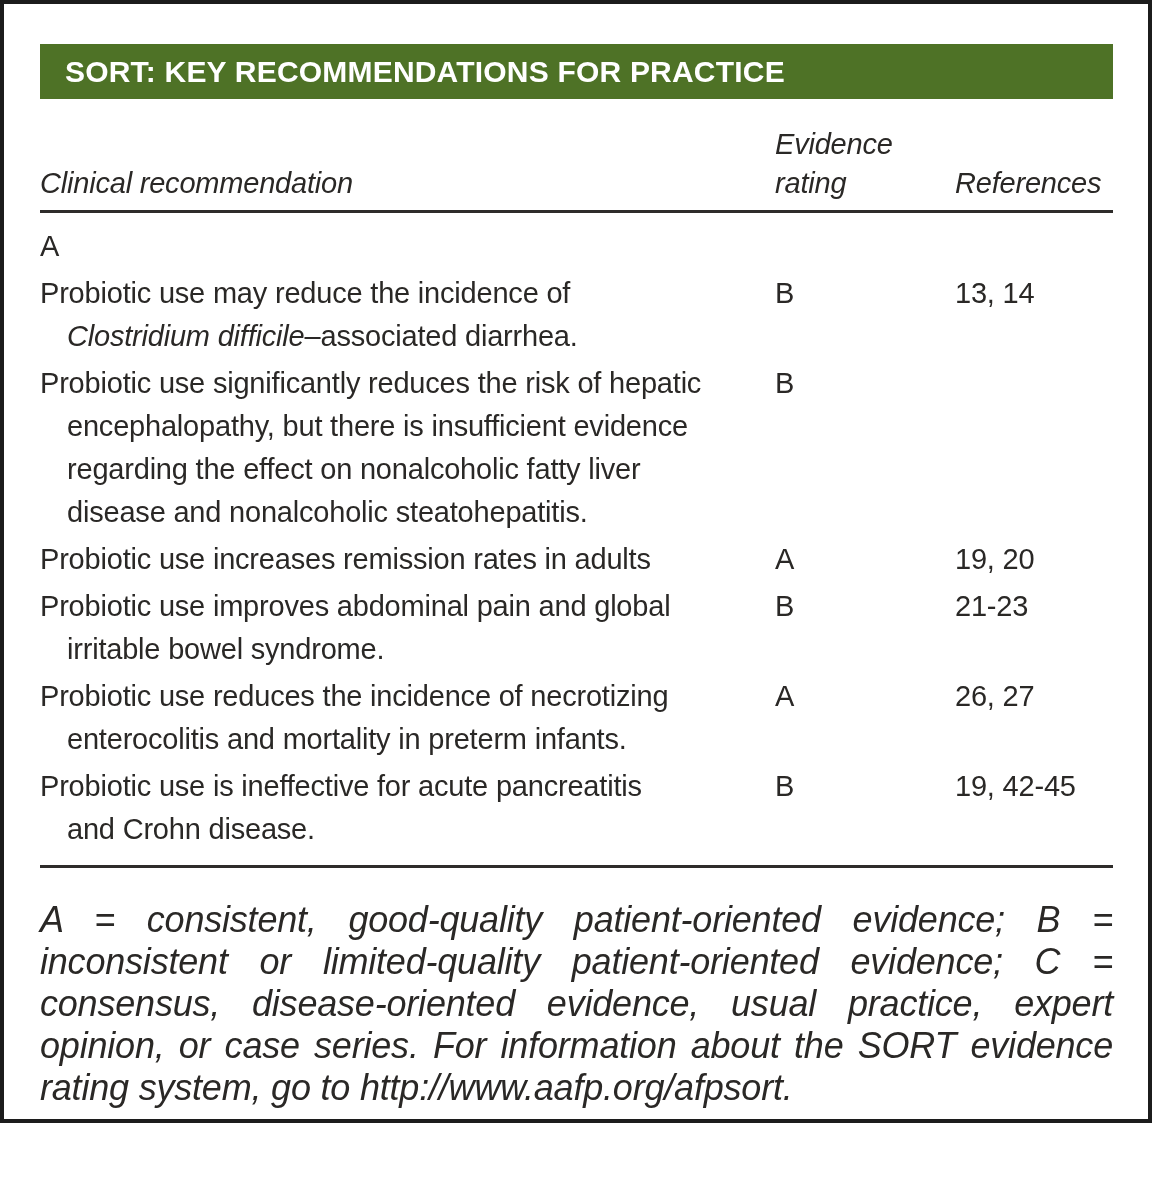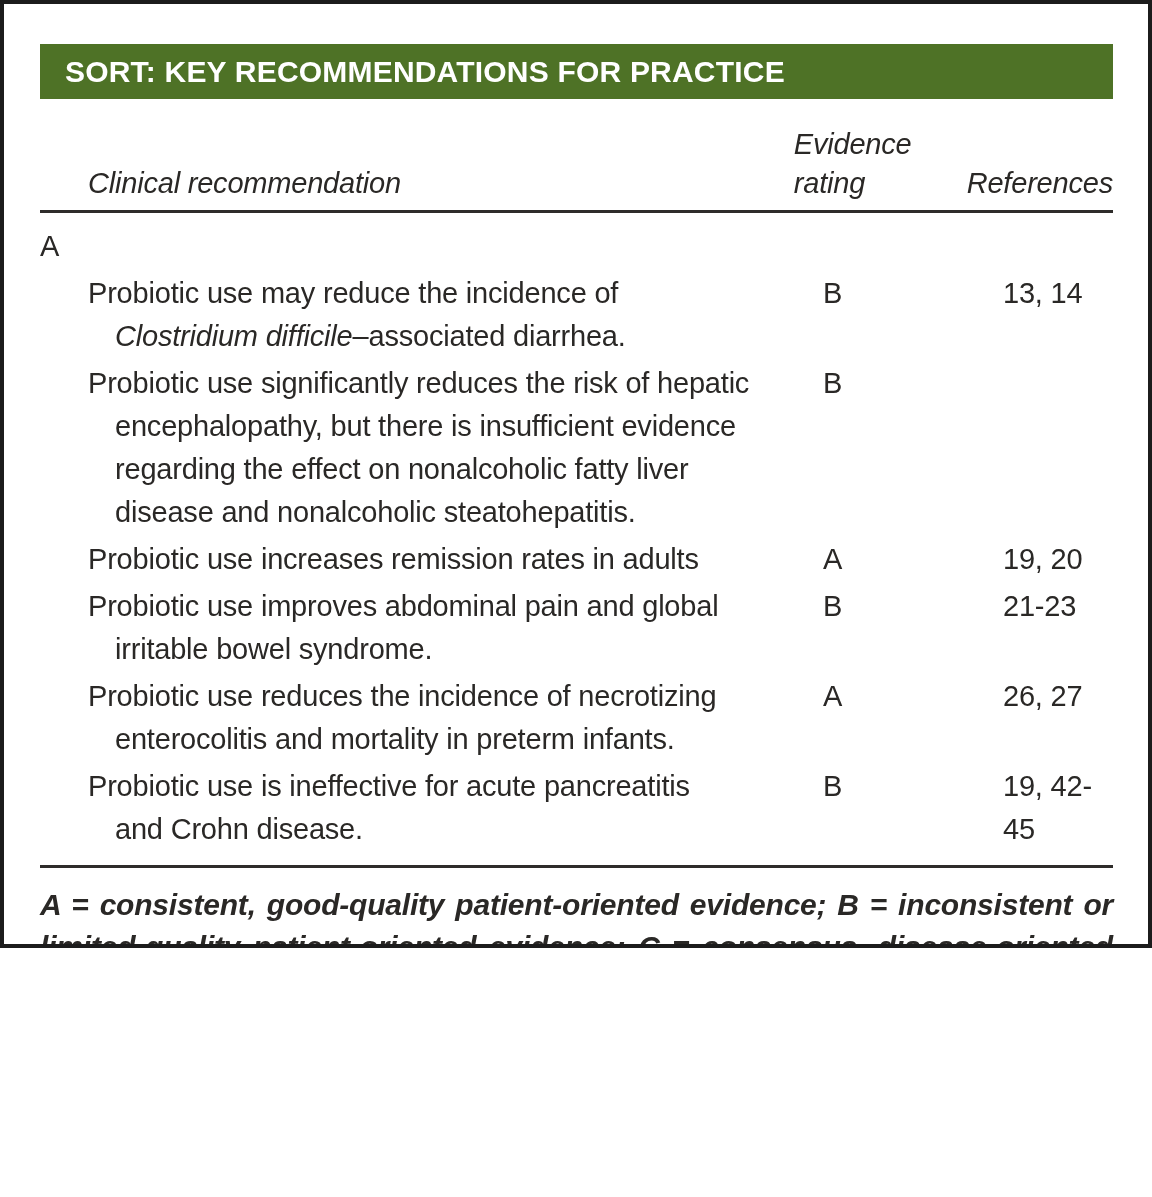--- a/index.html
+++ b/index.html
@@ -1,19 +1,19 @@
 <!DOCTYPE html>
 <html><head>
 <meta charset="utf-8">
 <style>
   html, body { margin: 0; padding: 0; background: #ffffff; }
 
   .page {
     width: 1152px;
-    height: 948px;
+    height: 1123px;
     box-sizing: border-box;
     border: 4px solid #1c1c1c;
     background: #ffffff;
     padding: 40px 35px 0 36px;
     font-family: "Liberation Sans", sans-serif;
     color: #2a2826;
     overflow: hidden;
   }
 
   .title-bar {
@@ -37,46 +37,45 @@
     align-items: flex-end;
     margin-top: 26px;
     padding-bottom: 7px;
     border-bottom: 3px solid #2e2c2a;
     font-style: italic;
     font-size: 29px;
     line-height: 39px;
     letter-spacing: -0.2px;
   }
 
-  .cell.rec    { width: 735px; margin-left: 48px; }
+  .cell.rec    { width: 735px; }
   .cell.rating { width: 180px; }
   .cell.refs   { flex: 1; }
 
   .rows {
     padding-top: 12px;
     padding-bottom: 10px;
     font-size: 29px;
     line-height: 43px;
     letter-spacing: -0.2px;
   }
   .row { display: flex; margin-bottom: 4px; }
   .rec-line { white-space: nowrap; }
   .rec-line.cont { padding-left: 27px; }
   .it { font-style: italic; }
 
   .bottom-rule { border-top: 3px solid #2e2c2a; height: 0; }
 
   .footnote {
-    margin-top: 16px;
+    margin-top: 31px;
     font-style: italic;
-    font-size: 30px;
+    font-size: 36px;
     line-height: 42px;
     text-align: justify;
     letter-spacing: -0.2px;
-    font-weight: bold;
   }
 </style>
 </head>
 <body>
 
 <div class="page">
 
   <div class="title-bar" style="background: rgb(78, 114, 38);">
     <span class="title-text" style="color: rgb(255, 255, 255);">SORT: KEY RECOMMENDATIONS FOR PRACTICE</span>
   </div>

